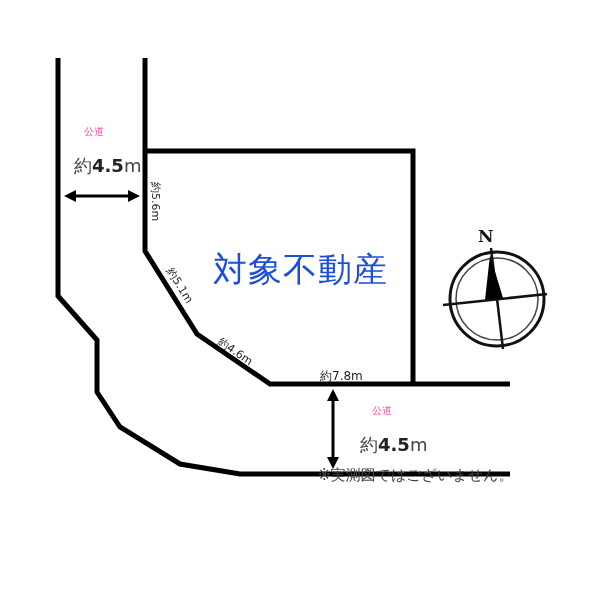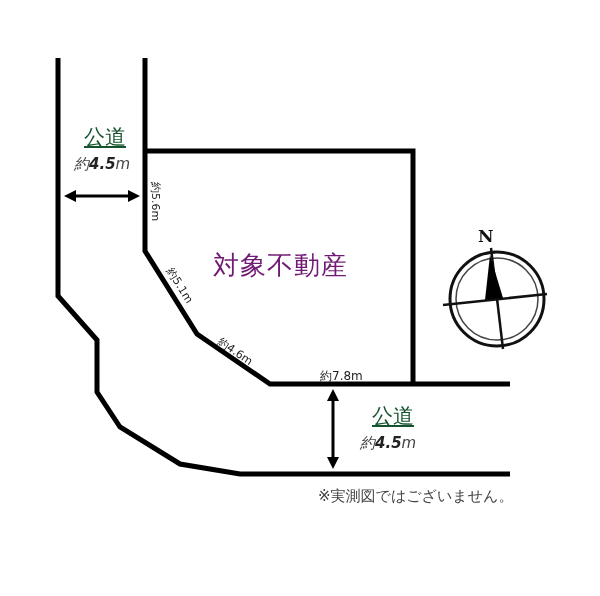--- a/index.html
+++ b/index.html
@@ -1,23 +1,23 @@
 <!DOCTYPE html>
 <html><head>
 <meta charset="utf-8">
 <style>
   html, body { margin: 0; padding: 0; background: #ffffff; }
   body { width: 600px; height: 596px; position: relative; overflow: hidden;
          font-family: "DejaVu Sans", "Liberation Sans", sans-serif; }
   svg { position: absolute; left: 0; top: 0; }
   .lbl { position: absolute; color: #333; white-space: nowrap; line-height: 1; }
-  .road-name { font-size: 21px; color: #14532d; text-decoration: underline; }
-  .road-width { font-size: 15px; color: #444; font-style: italic; }
+  .road-name { font-size: 10px; color: #ec4899; }
+  .road-width { font-size: 18px; color: #444; }
   .road-width b { font-weight: bold; color: #222; }
-  .title { font-size: 26px; color: #701a75; letter-spacing: 1px; }
+  .title { font-size: 34px; color: #1d4ed8; letter-spacing: 1px; }
   .dim { font-size: 11px; color: #222; }
   .note { font-size: 15px; color: #444; }
   .north { font-family: "DejaVu Serif", "Liberation Serif", serif; font-weight: bold; font-size: 17px; color: #111; }
 </style>
 </head>
 <body>
 
 <svg width="600" height="596" viewBox="0 0 600 596">
 
   <polyline points="58,58 58,296 97,340 97,392 120,427 180,464 240,474 510,474" fill="none" stroke="#000" stroke-width="5" stroke-linejoin="miter"></polyline>
@@ -59,13 +59,13 @@
 
 <div class="lbl title" style="left:213px; top:252px;">対象不動産</div>
 
 <div class="lbl dim" style="left:142px; top:194px; transform: rotate(90deg); transform-origin: 0 0; left:161px; top:182px;">約5.6m</div>
 <div class="lbl dim" style="left:166px; top:268px; transform: rotate(58deg); transform-origin: 0 0; left:174px; top:266px;">約5.1m</div>
 <div class="lbl dim" style="left:222px; top:336px; transform: rotate(34deg); transform-origin: 0 0;">約4.6m</div>
 <div class="lbl dim" style="left:320px; top:370px; font-size:12px;">約7.8m</div>
 
 <div class="lbl north" style="left:478px; top:228px;">N</div>
 
-<div class="lbl note" style="left:318px; top:489px;">※実測図ではございません。</div>
+<div class="lbl note" style="left:318px; top:468px;">※実測図ではございません。</div>
 
 </body></html>

